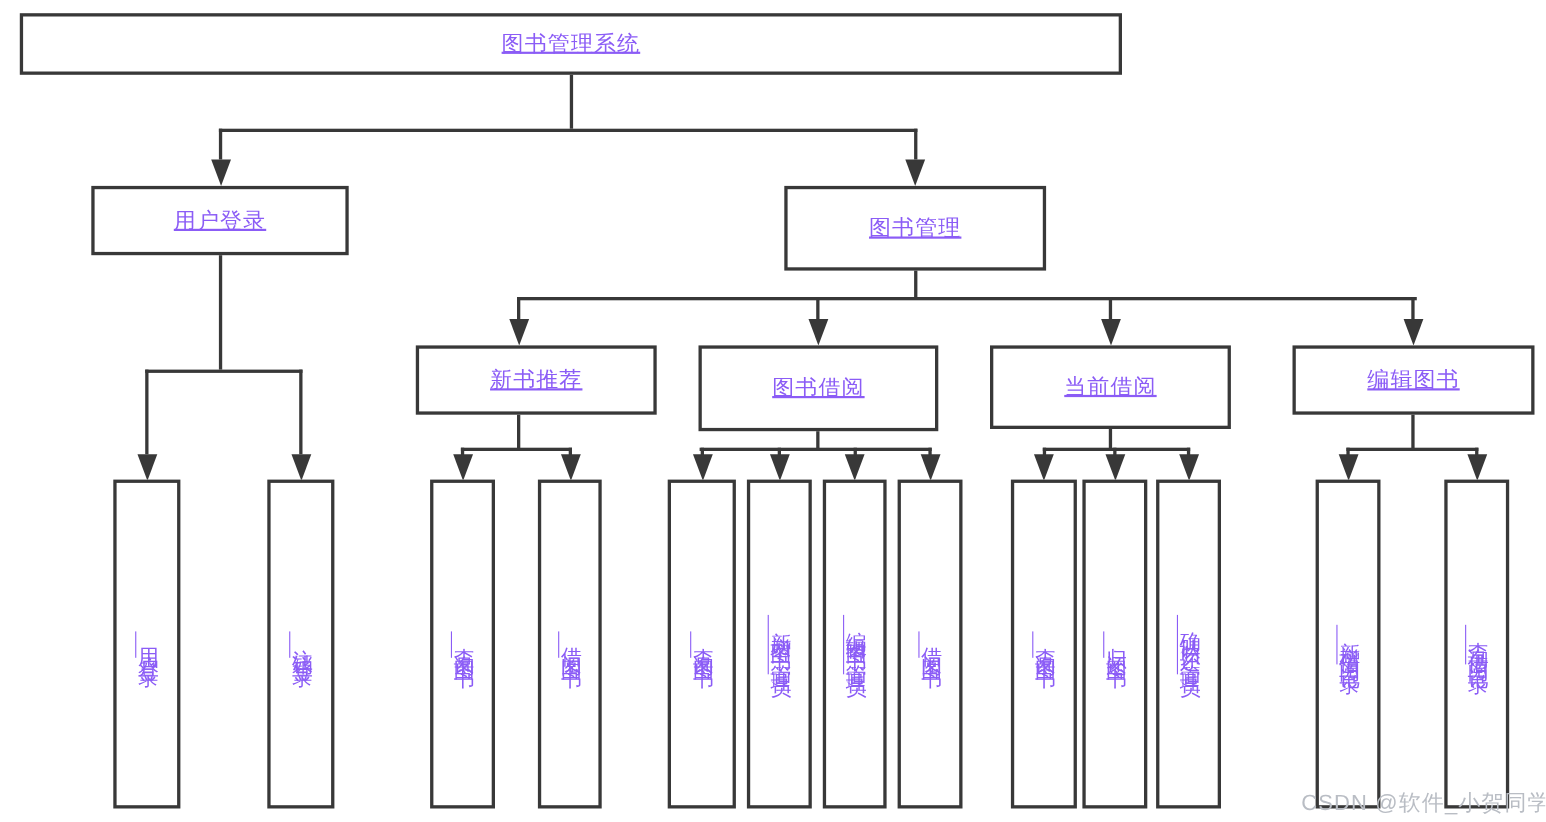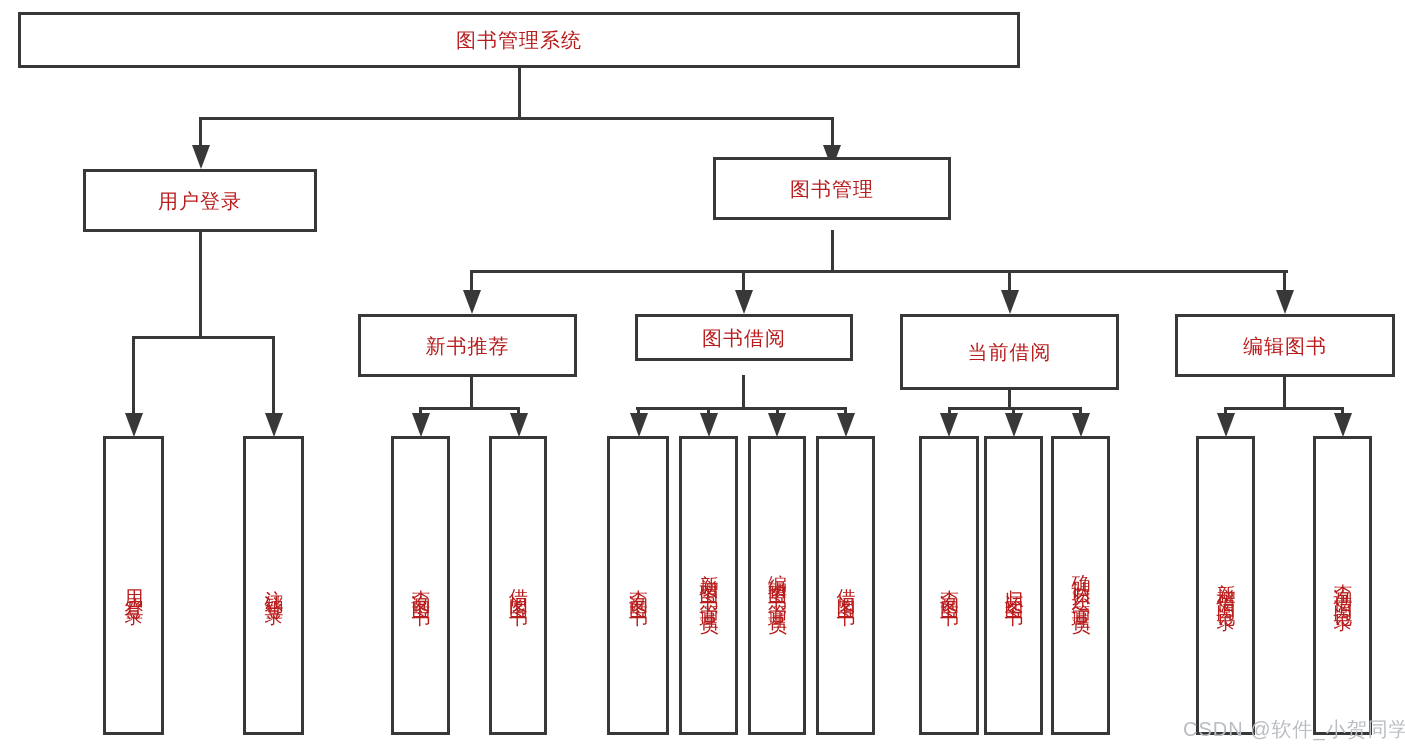--- a/index.html
+++ b/index.html
@@ -3,22 +3,23 @@
 <meta charset="utf-8">
 <style>
   html,body{margin:0;padding:0;background:#ffffff;}
   .canvas{
     position:relative;width:1405px;height:747px;background:#ffffff;
     font-family:"Liberation Sans",sans-serif;overflow:hidden;
   }
   .node{
     position:absolute;box-sizing:border-box;border:3px solid #383838;background:#ffffff;
     display:flex;align-items:center;justify-content:center;
-    color:#b91c1c;font-size:20px;letter-spacing:1px;line-height:1.2;
+    color:#8b5cf6;font-size:20px;letter-spacing:1px;line-height:1.2;
     z-index:2;
+    text-decoration:underline;
   }
   .vert{
     writing-mode:vertical-rl;text-orientation:mixed;
     font-size:19px;letter-spacing:6px;
   }
   .vline{position:absolute;width:3px;background:#383838;z-index:1;}
   .hline{position:absolute;height:3px;background:#383838;z-index:1;}
   .arr{
     position:absolute;width:0;height:0;z-index:1;
     border-left:9px solid transparent;border-right:9px solid transparent;
@@ -30,24 +31,24 @@
   }
 </style>
 </head>
 <body>
 
 <div class="canvas">
 
   <div class="node" style="left:18px;top:12px;width:1002px;height:56px">图书管理系统</div>
 
   <div class="node" style="left:83px;top:169px;width:234px;height:63px">用户登录</div>
-  <div class="node" style="left:713px;top:157px;width:238px;height:63px">图书管理</div>
+  <div class="node" style="left:713px;top:169px;width:238px;height:77px">图书管理</div>
 
-  <div class="node" style="left:358px;top:314px;width:219px;height:63px">新书推荐</div>
-  <div class="node" style="left:635px;top:314px;width:218px;height:47px">图书借阅</div>
+  <div class="node" style="left:378px;top:314px;width:219px;height:63px">新书推荐</div>
+  <div class="node" style="left:635px;top:314px;width:218px;height:78px">图书借阅</div>
   <div class="node" style="left:900px;top:314px;width:219px;height:76px">当前借阅</div>
   <div class="node" style="left:1175px;top:314px;width:220px;height:63px">编辑图书</div>
 
   <div class="node vert" style="left:103px;top:436px;width:61px;height:299px">用户登录</div>
   <div class="node vert" style="left:243px;top:436px;width:61px;height:299px">注销登录</div>
 
   <div class="node vert" style="left:391px;top:436px;width:59px;height:299px">查询图书</div>
   <div class="node vert" style="left:489px;top:436px;width:58px;height:299px">借阅图书</div>
 
   <div class="node vert" style="left:607px;top:436px;width:62px;height:299px">查询图书</div>

